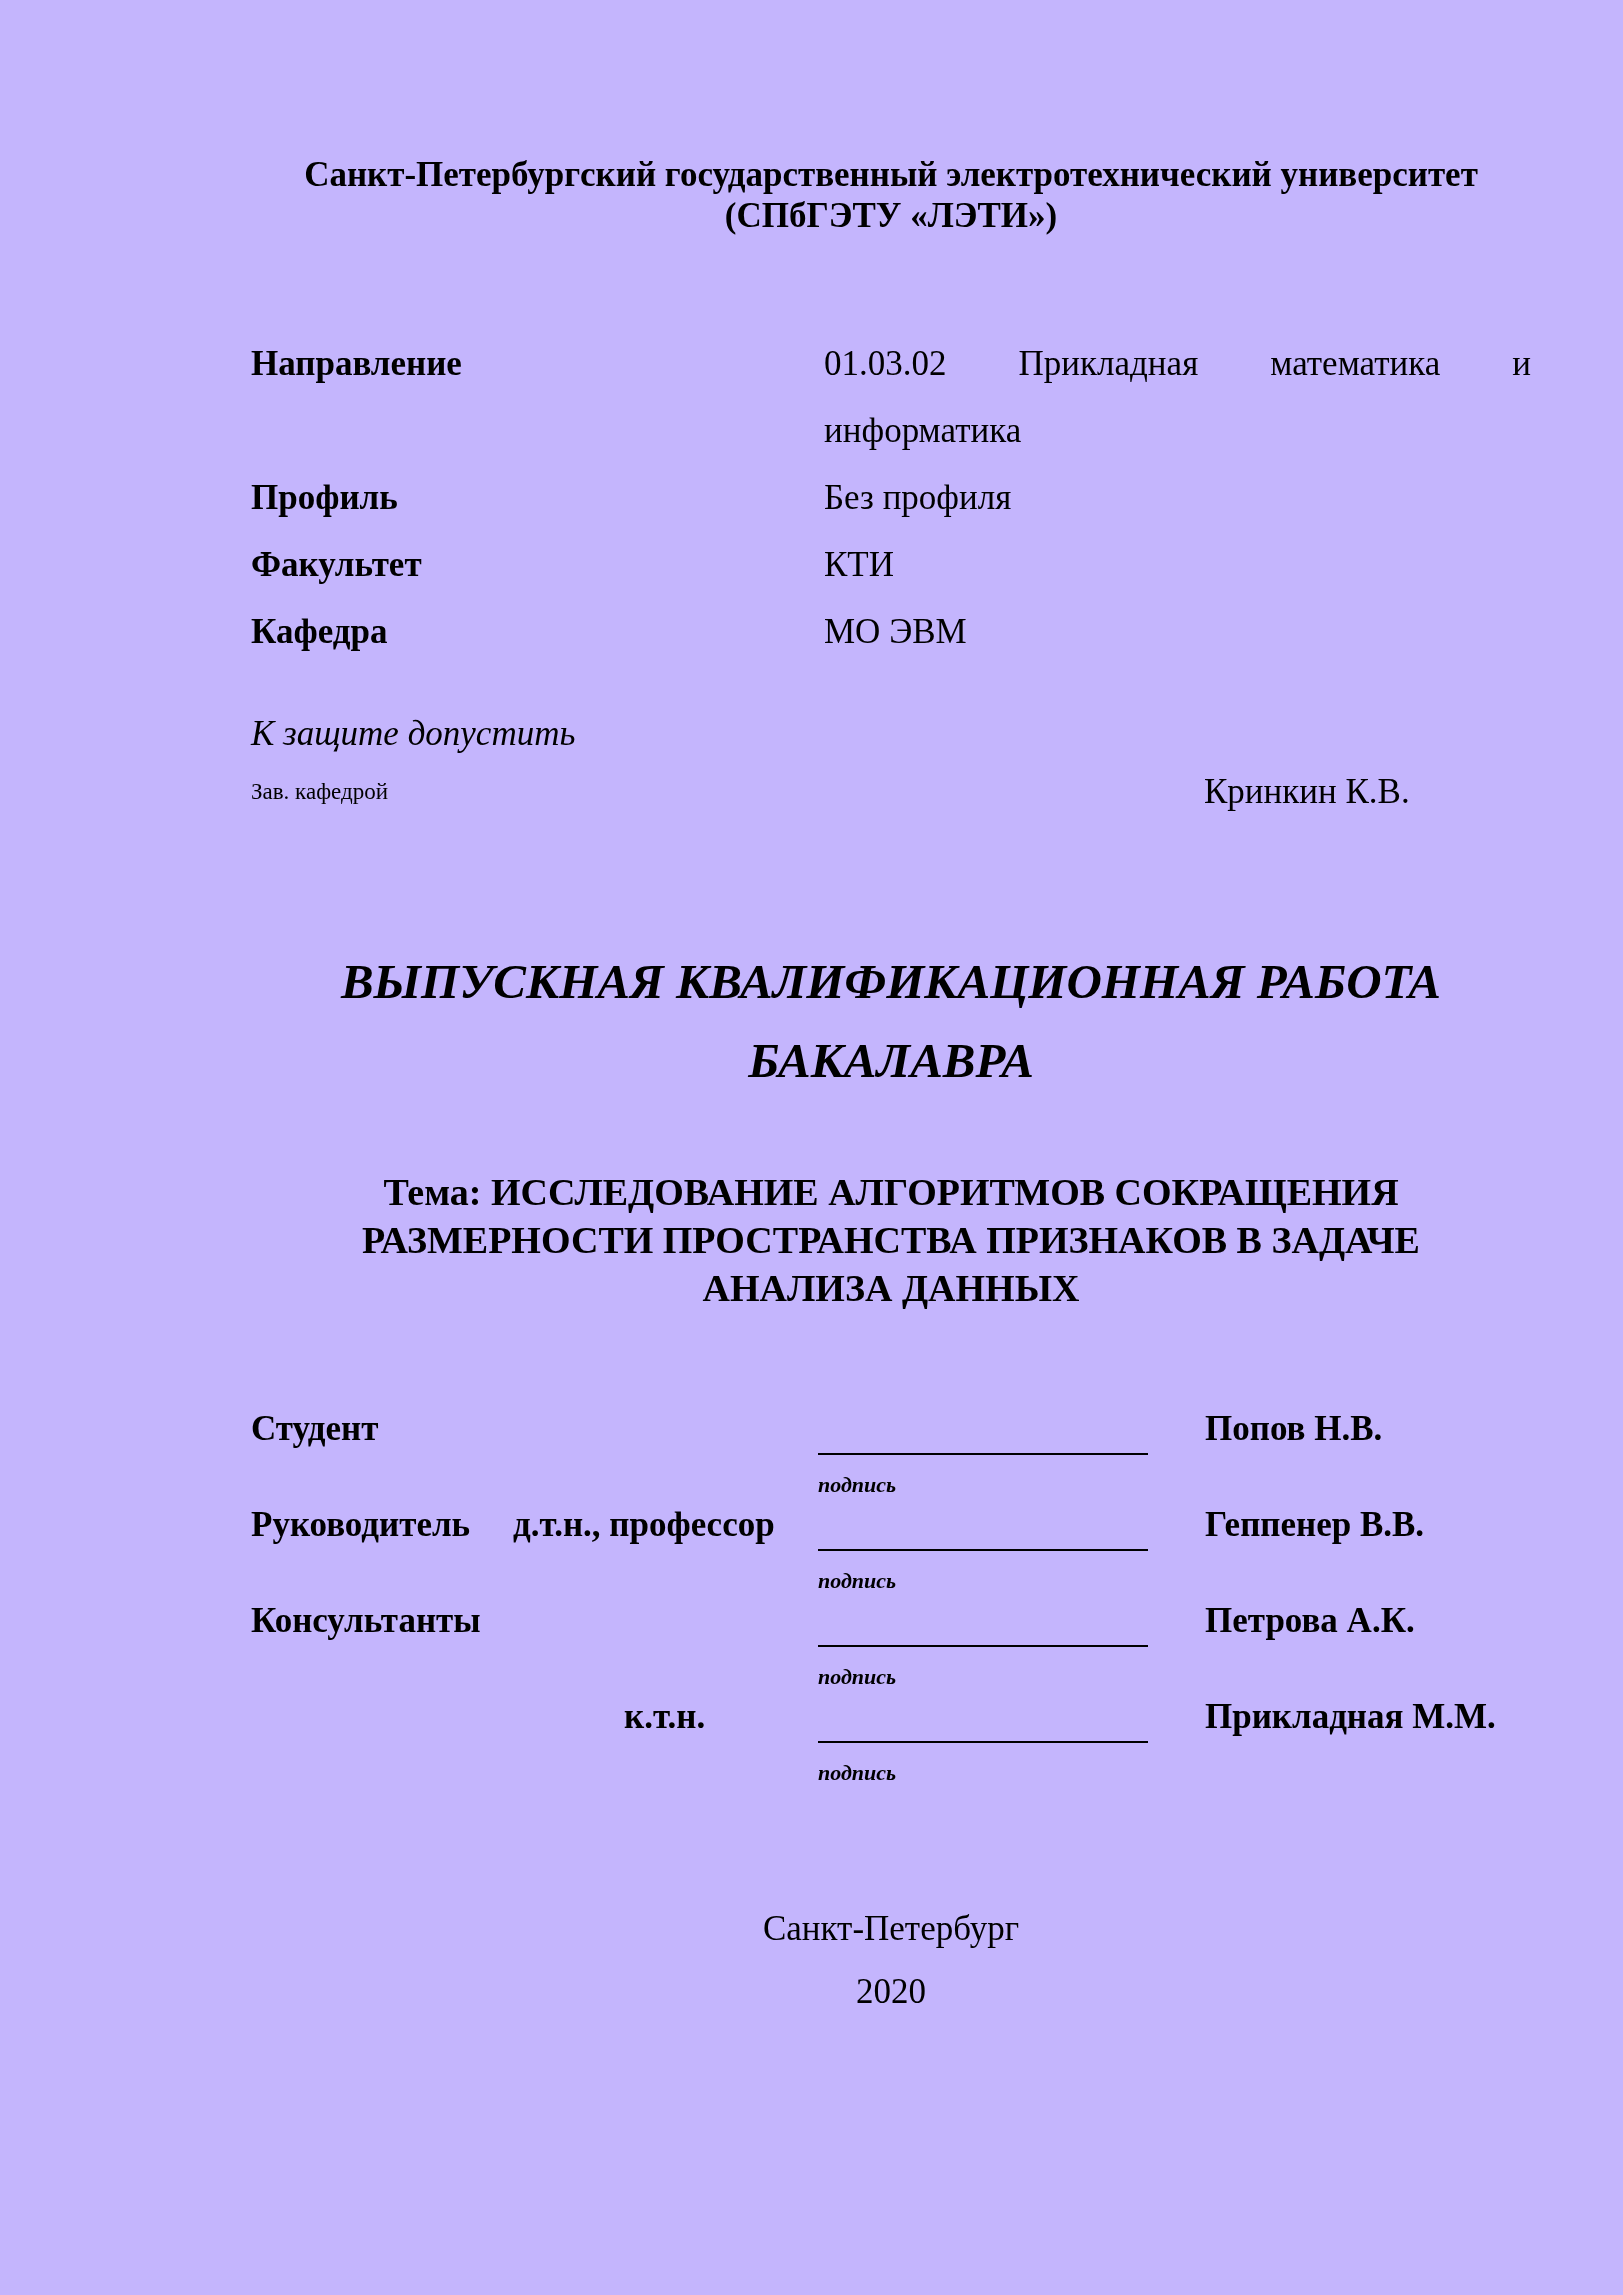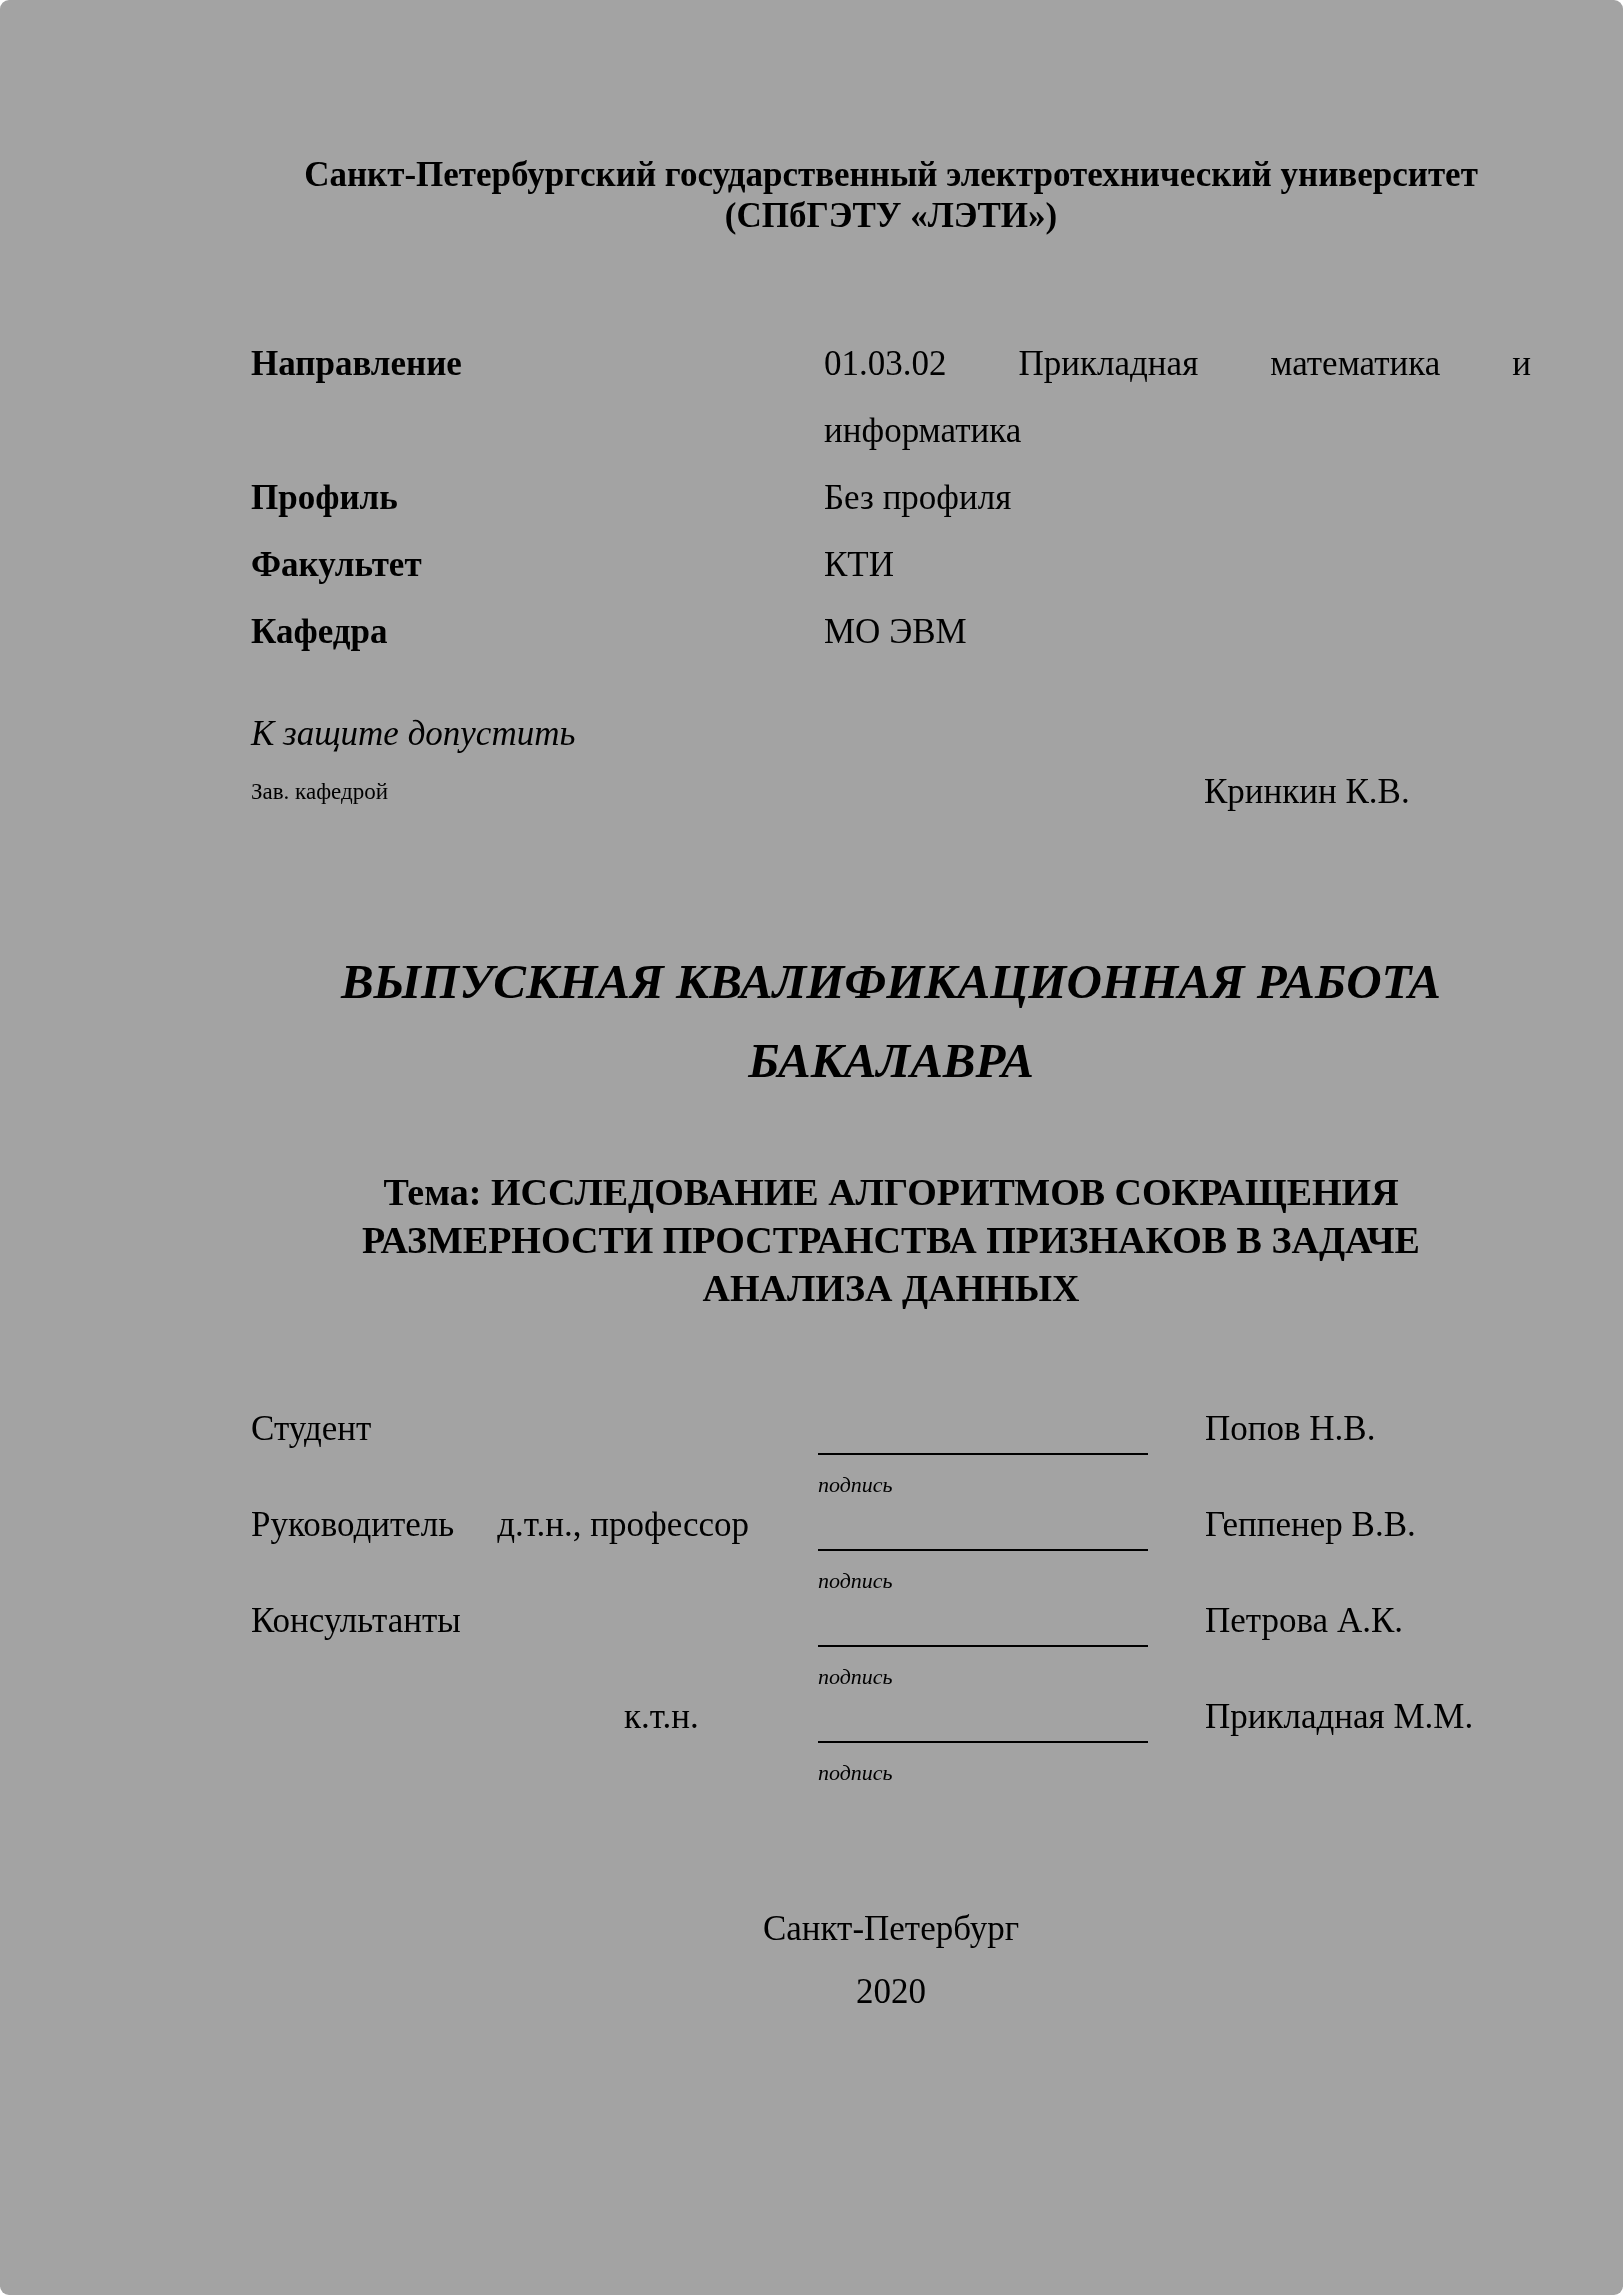--- a/index.html
+++ b/index.html
@@ -4,25 +4,24 @@
 <style>
   html, body {
     margin: 0;
     padding: 0;
     background: #ffffff;
   }
   .page {
     position: relative;
     width: 1623px;
     height: 2295px;
-    background: #a3a3a3;
+    background: #c4b5fd;
     color: #000000;
     font-family: "Liberation Serif", "DejaVu Serif", serif;
     overflow: hidden;
-    border-radius: 9px;
   }
 
   
   .header {
     position: absolute;
     top: 154px;
     left: 251px;
     width: 1280px;
     text-align: center;
     font-weight: bold;
@@ -97,20 +96,21 @@
     line-height: 48px;
     margin-top: 19px;
   }
 
   
   .signatures {
     position: absolute;
     top: 1408px;
     left: 251px;
     width: 1280px;
+    font-weight: bold;
   }
   .sig-row {
     display: grid;
     grid-template-columns: 567px 330px 1fr;
     height: 96px;
     align-items: start;
     font-size: 35px;
     line-height: 41px;
   }
   .sig-label-cell { white-space: pre-wrap; }

